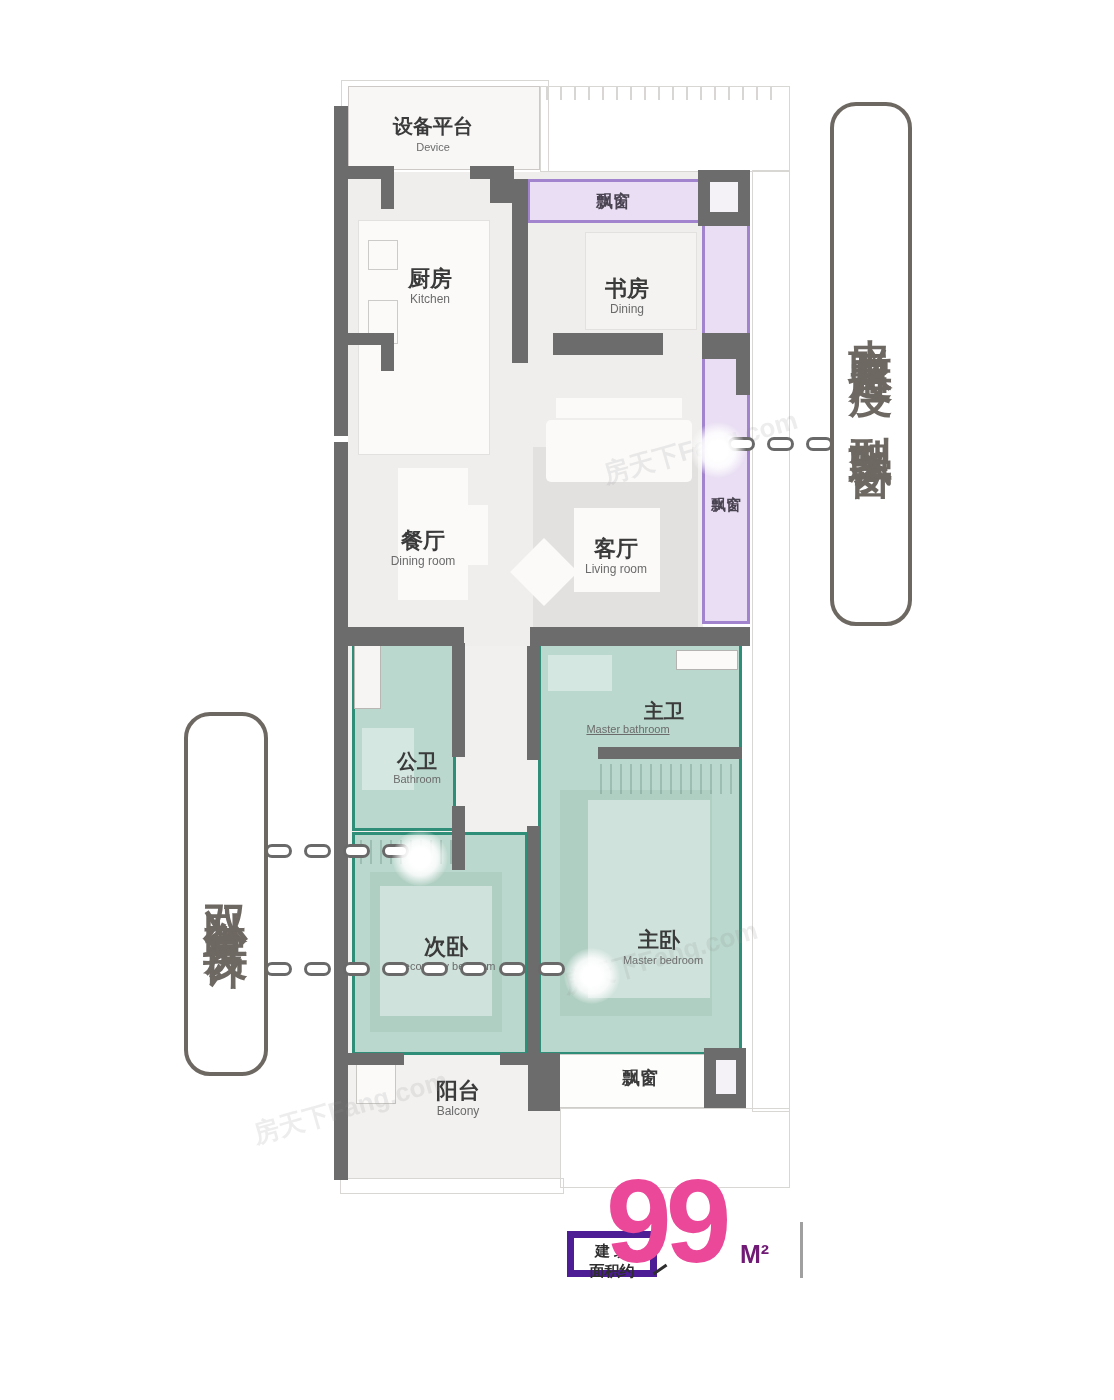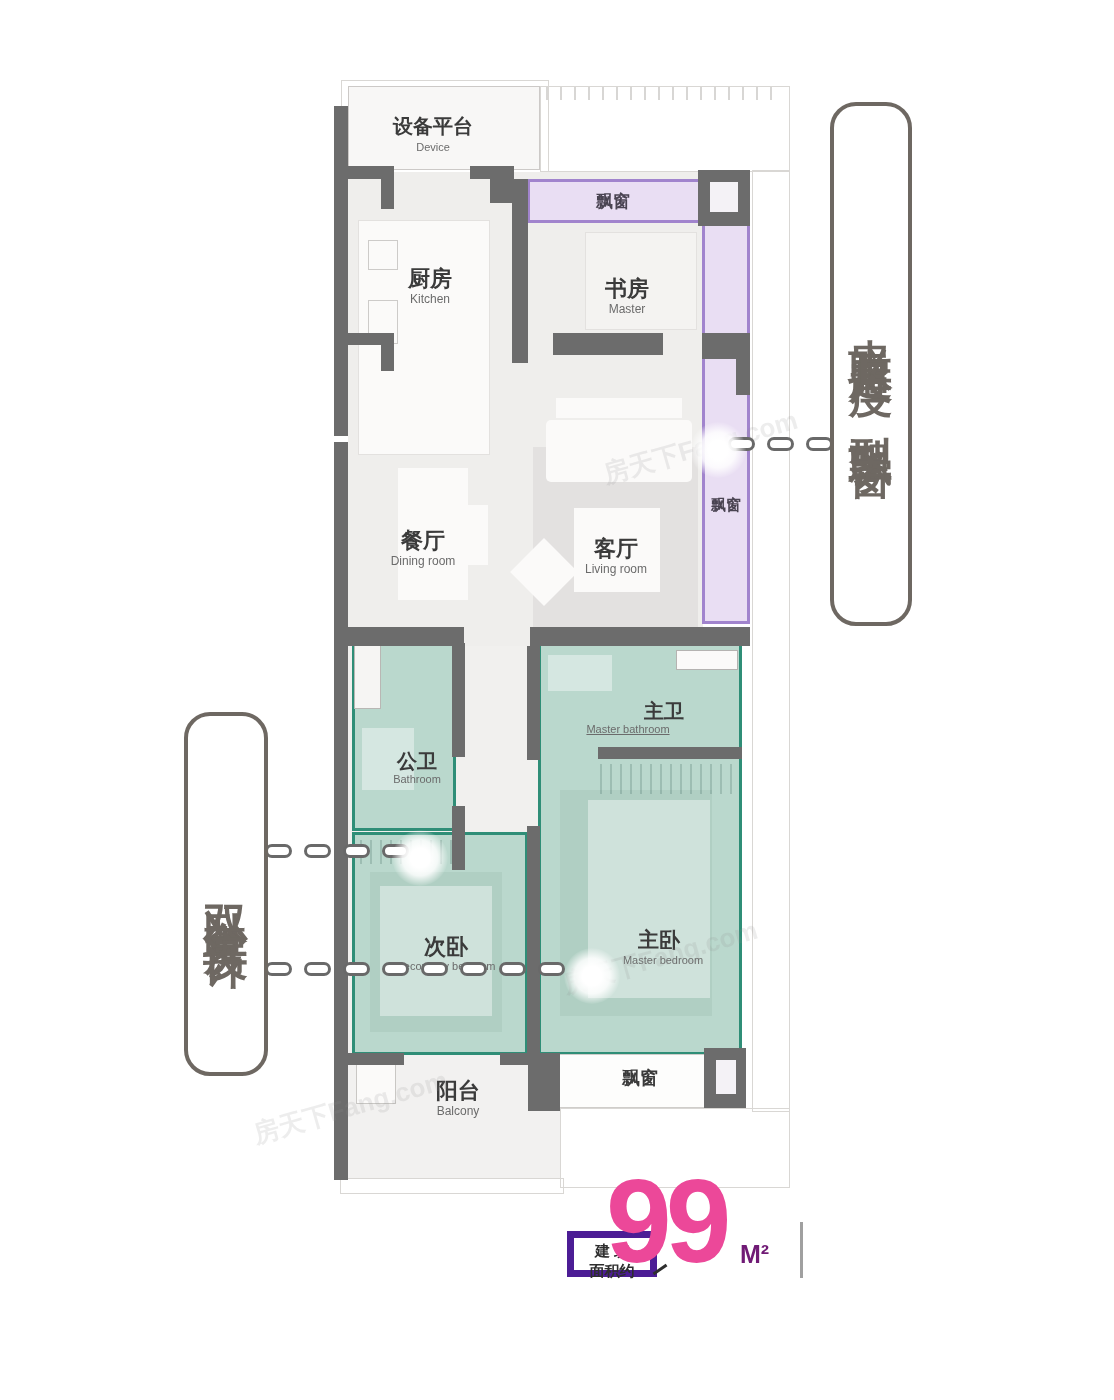--- a/index.html
+++ b/index.html
@@ -126,21 +126,21 @@
   <div class="wall" style="left:598px;top:747px;width:144px;height:12px;"></div>
   <div class="wall" style="left:348px;top:1053px;width:56px;height:12px;"></div>
   <div class="wall" style="left:500px;top:1053px;width:30px;height:12px;"></div>
   <div class="wall" style="left:528px;top:1053px;width:32px;height:58px;"></div>
   <div class="wall" style="left:704px;top:1048px;width:42px;height:60px;"></div>
   <div class="winbox" style="left:716px;top:1060px;width:20px;height:34px;"></div>
 
   <div class="lab cn" style="left:430px;top:264px;font-size:22px;">厨房</div>
   <div class="lab en" style="left:430px;top:292px;font-size:12px;">Kitchen</div>
   <div class="lab cn" style="left:627px;top:274px;font-size:22px;">书房</div>
-  <div class="lab en" style="left:627px;top:302px;font-size:12px;">Master</div>
+  <div class="lab en" style="left:627px;top:302px;font-size:12px;">Dining</div>
   <div class="lab cn" style="left:423px;top:526px;font-size:22px;">餐厅</div>
   <div class="lab en" style="left:423px;top:554px;font-size:12px;">Dining room</div>
   <div class="lab cn" style="left:616px;top:534px;font-size:22px;">客厅</div>
   <div class="lab en" style="left:616px;top:562px;font-size:12px;">Living room</div>
   <div class="lab cn" style="left:417px;top:748px;font-size:20px;">公卫</div>
   <div class="lab en" style="left:417px;top:773px;font-size:11px;">Bathroom</div>
   <div class="lab cn" style="left:664px;top:698px;font-size:20px;">主卫</div>
   <div class="lab en" style="left:628px;top:723px;font-size:11px;text-decoration:underline;">Master bathroom</div>
   <div class="lab cn" style="left:446px;top:932px;font-size:22px;">次卧</div>
   <div class="lab en" style="left:446px;top:960px;font-size:11px;">Secondary bedroom</div>

